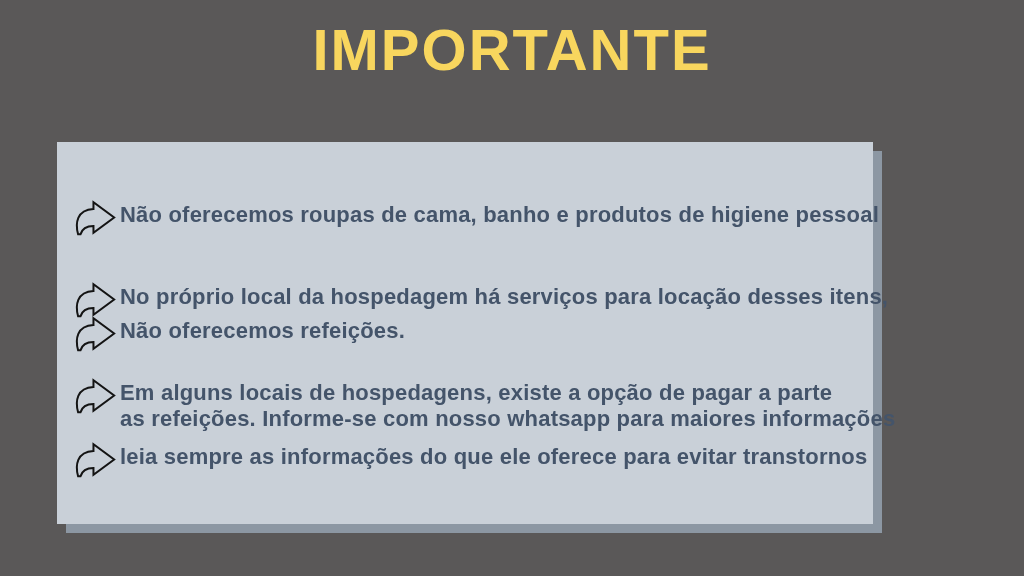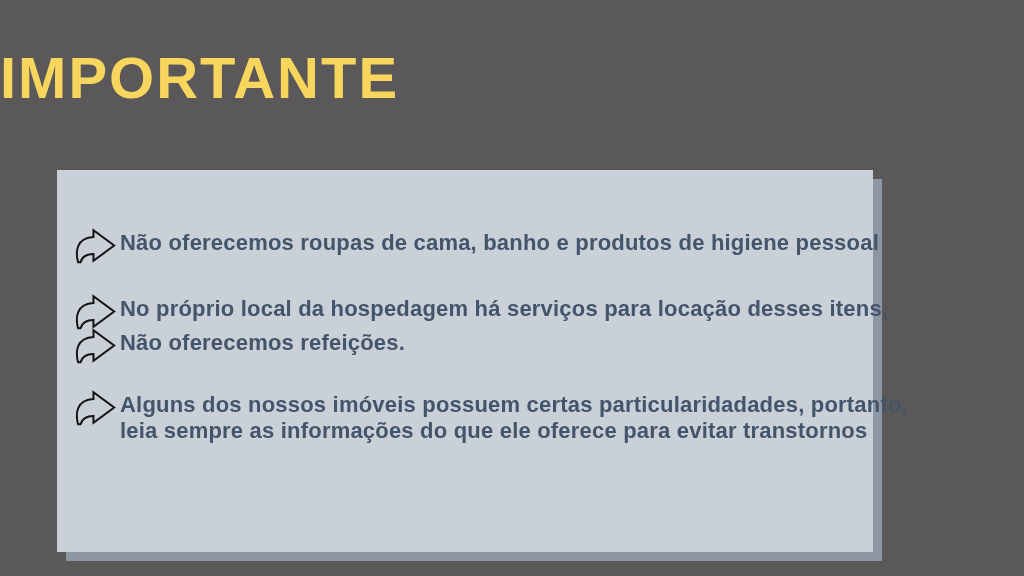--- a/index.html
+++ b/index.html
@@ -16,41 +16,42 @@
     font-family:"Liberation Sans", sans-serif;
     background:var(--background);
     overflow:hidden;
   }
   .slide{
     position:relative;
     width:1024px;height:576px;
     background:var(--background);
   }
   .slide-title{
-    margin-top:44px;
+    margin-top:16px;
+    text-align:center;
     font-size:58px;
     font-weight:bold;
     letter-spacing:2px;
     color:var(--title);
   }
   .card{
     position:absolute;
     left:57px;top:126px;
     width:816px;height:382px;
     background:var(--card-background);
     box-shadow:9px 9px 0 var(--card-shadow);
     padding:60px 14px 0 15px;
   }
   .bullets{display:block;}
   .bullet{
     display:flex;
     align-items:flex-start;
     gap:2px;
   }
-  .bullet:nth-child(2){margin-top:32px;}
+  .bullet:nth-child(2){margin-top:48px;}
   .bullet:nth-child(3){margin-top:0;}
   .bullet:nth-child(4){margin-top:28px;}
   .bullet:nth-child(5){margin-top:12px;}
   .bullet-arrow{
     flex:0 0 auto;
     width:46px;height:37px;
     margin-top:-3px;
   }
   .bullet-arrow svg{display:block;width:46px;height:37px;}
   .bullet-text{
@@ -96,27 +97,37 @@
     <span class="bullet-arrow">
       <svg viewBox="0 0 60 48" fill="none" xmlns="http://www.w3.org/2000/svg">
         <path d="M8 46 C4 32, 6 14, 28 13 L28 4 L55 24 L28 44 L28 35 C18 35, 13 39, 11 46 Z" fill="none" stroke="var(--arrow-outline)" stroke-width="2.6" stroke-linejoin="miter"></path>
       </svg>
     </span>
     <div class="bullet-text">
             <span class="line">Não oferecemos refeições.</span>
           </div>
   </div>
 
+  <div class="bullet">
+    <span class="bullet-arrow">
+      <svg viewBox="0 0 60 48" fill="none" xmlns="http://www.w3.org/2000/svg">
+        <path d="M8 46 C4 32, 6 14, 28 13 L28 4 L55 24 L28 44 L28 35 C18 35, 13 39, 11 46 Z" fill="none" stroke="var(--arrow-outline)" stroke-width="2.6" stroke-linejoin="miter"></path>
+      </svg>
+    </span>
+    <div class="bullet-text">
+            <span class="line">Em alguns locais de hospedagens, existe a opção de pagar a parte</span>
+            <span class="line">as refeições. Informe-se com nosso whatsapp para maiores informações</span>
+          </div>
+  </div>
 
   <div class="bullet">
     <span class="bullet-arrow">
       <svg viewBox="0 0 60 48" fill="none" xmlns="http://www.w3.org/2000/svg">
         <path d="M8 46 C4 32, 6 14, 28 13 L28 4 L55 24 L28 44 L28 35 C18 35, 13 39, 11 46 Z" fill="none" stroke="var(--arrow-outline)" stroke-width="2.6" stroke-linejoin="miter"></path>
       </svg>
     </span>
     <div class="bullet-text">
-            <span class="line">Alguns dos nossos imóveis possuem certas particularidadades, portanto,</span>
             <span class="line"> leia sempre as informações do que ele oferece para evitar transtornos</span>
           </div>
   </div>
 </div>
   </div>
 </div>
 
 </body></html>

